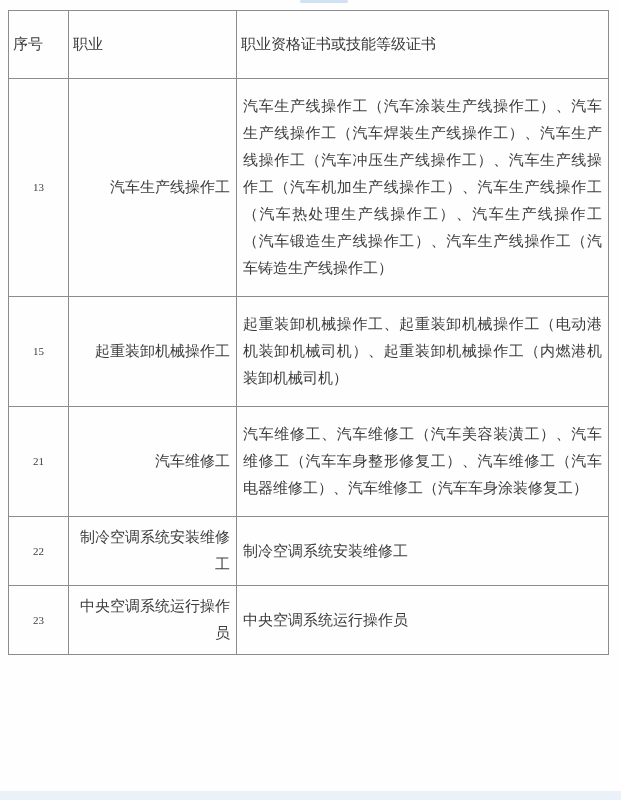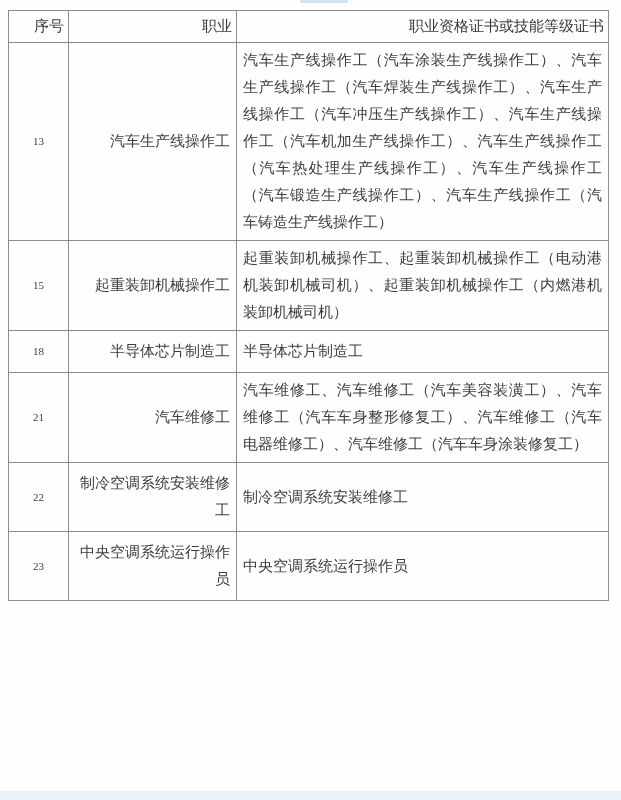--- a/index.html
+++ b/index.html
@@ -40,28 +40,28 @@
   .cert-table col.col-cert{ width: 372px; }
   .cert-table th, .cert-table td {
     border: 1px solid #8c8c8c;
     font-size: 15px;
     font-weight: normal;
     vertical-align: middle;
     line-height: 27px;
   }
   .cert-table th {
     height: 31px;
-    text-align: right;
-    padding: 2px 4px;
+    text-align: left;
+    padding: 20px 4px;
     color: #383838;
   }
   .cert-table td { padding: 7px 6px; }
   .cert-table td.c0 { text-align: center; font-size: 11px; }
   .cert-table td.c1 { text-align: right; padding: 7px 6px 7px 11px; }
-  .cert-table td.c2 { text-align: justify; text-justify: inter-ideograph; padding: 4px 6px; }
+  .cert-table td.c2 { text-align: justify; text-justify: inter-ideograph; padding: 14px 6px; }
 </style>
 </head>
 <body>
 
 <div class="page">
   <div class="top-strip"></div>
 
   <table class="cert-table">
     <colgroup>
       <col class="col-no">
@@ -80,25 +80,20 @@
           <td class="c0">13</td>
           <td class="c1">汽车生产线操作工</td>
           <td class="c2">汽车生产线操作工（汽车涂装生产线操作工）、汽车生产线操作工（汽车焊装生产线操作工）、汽车生产线操作工（汽车冲压生产线操作工）、汽车生产线操作工（汽车机加生产线操作工）、汽车生产线操作工（汽车热处理生产线操作工）、汽车生产线操作工（汽车锻造生产线操作工）、汽车生产线操作工（汽车铸造生产线操作工）</td>
         </tr>
         <tr>
           <td class="c0">15</td>
           <td class="c1">起重装卸机械操作工</td>
           <td class="c2">起重装卸机械操作工、起重装卸机械操作工（电动港机装卸机械司机）、起重装卸机械操作工（内燃港机装卸机械司机）</td>
         </tr>
         <tr>
-          <td class="c0">18</td>
-          <td class="c1">半导体芯片制造工</td>
-          <td class="c2">半导体芯片制造工</td>
-        </tr>
-        <tr>
           <td class="c0">21</td>
           <td class="c1">汽车维修工</td>
           <td class="c2">汽车维修工、汽车维修工（汽车美容装潢工）、汽车维修工（汽车车身整形修复工）、汽车维修工（汽车电器维修工）、汽车维修工（汽车车身涂装修复工）</td>
         </tr>
         <tr>
           <td class="c0">22</td>
           <td class="c1">制冷空调系统安装维修工</td>
           <td class="c2">制冷空调系统安装维修工</td>
         </tr>
         <tr>

